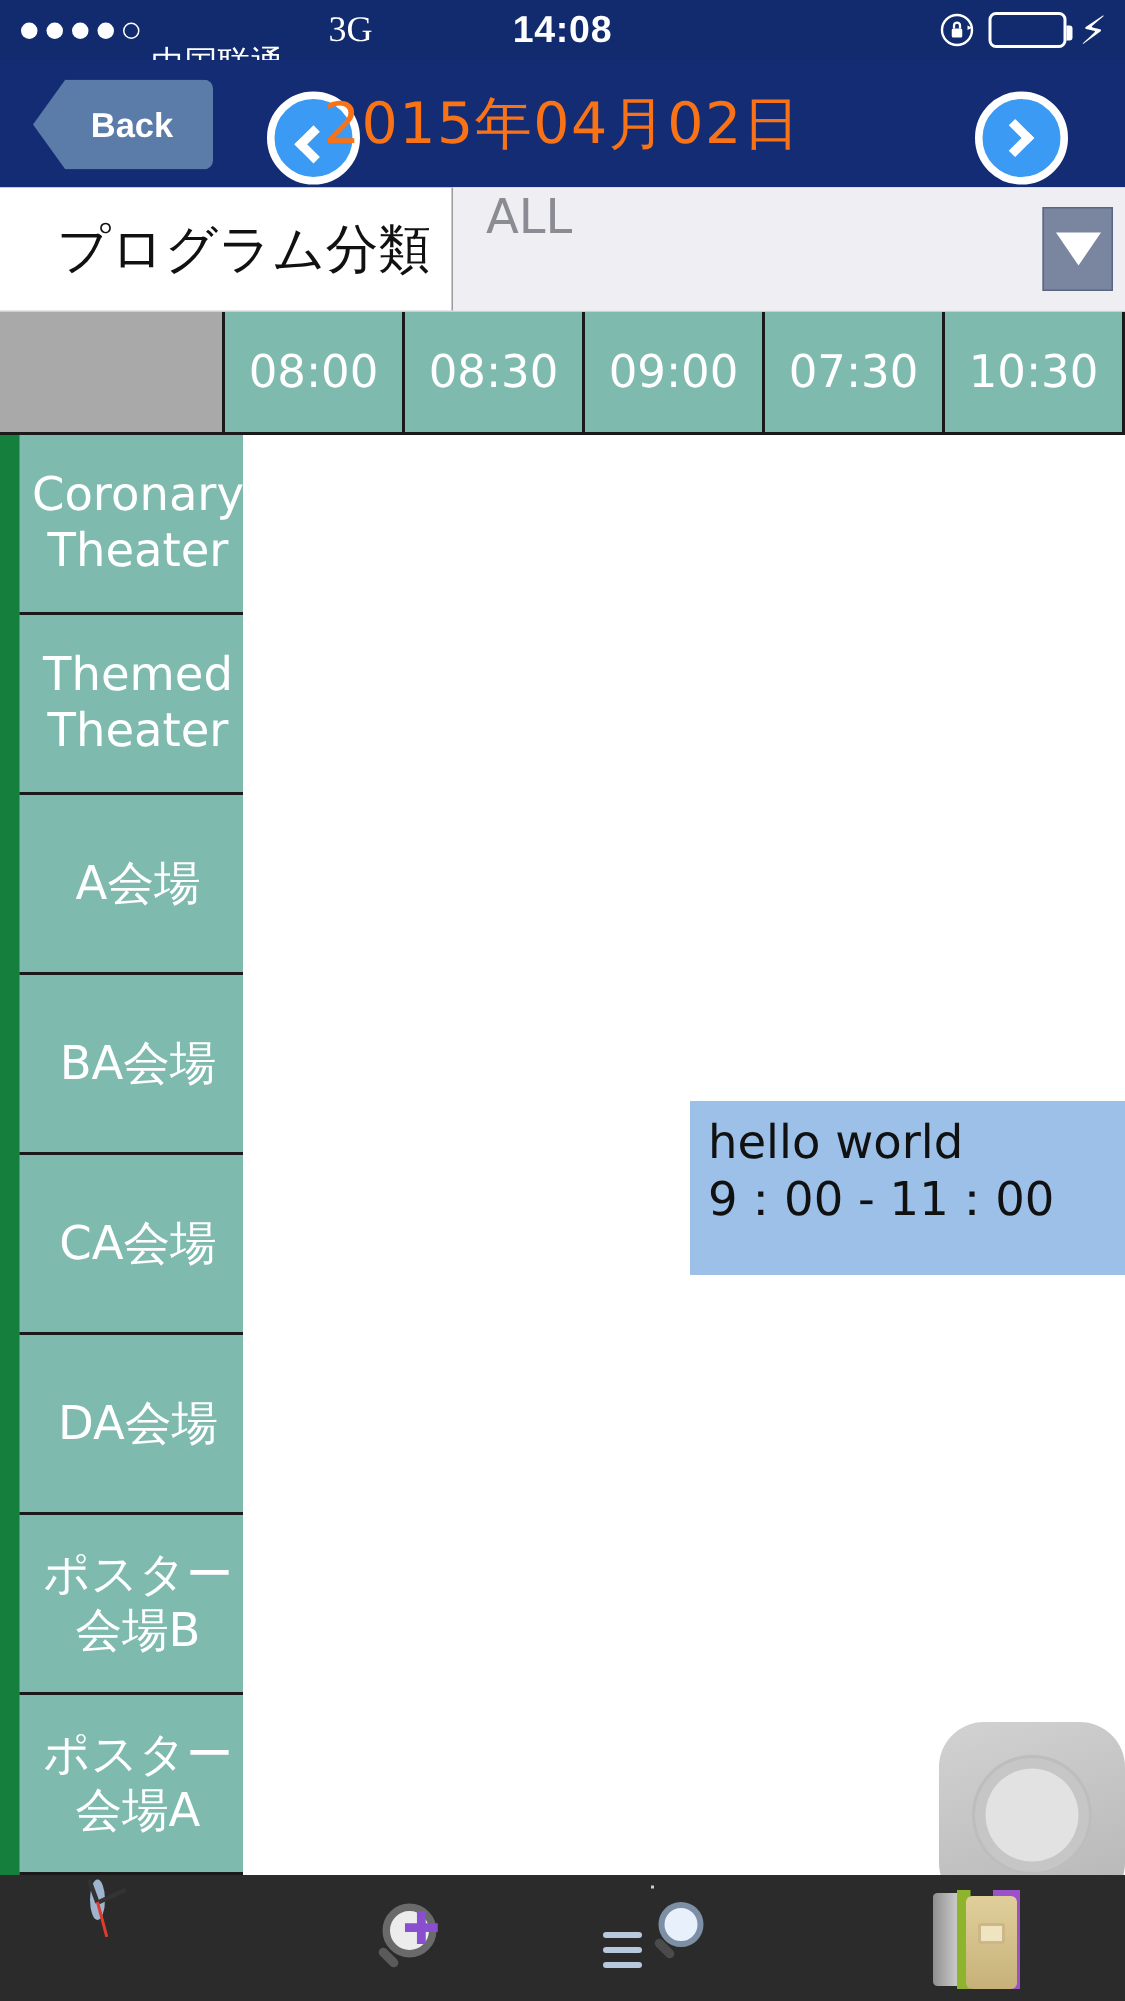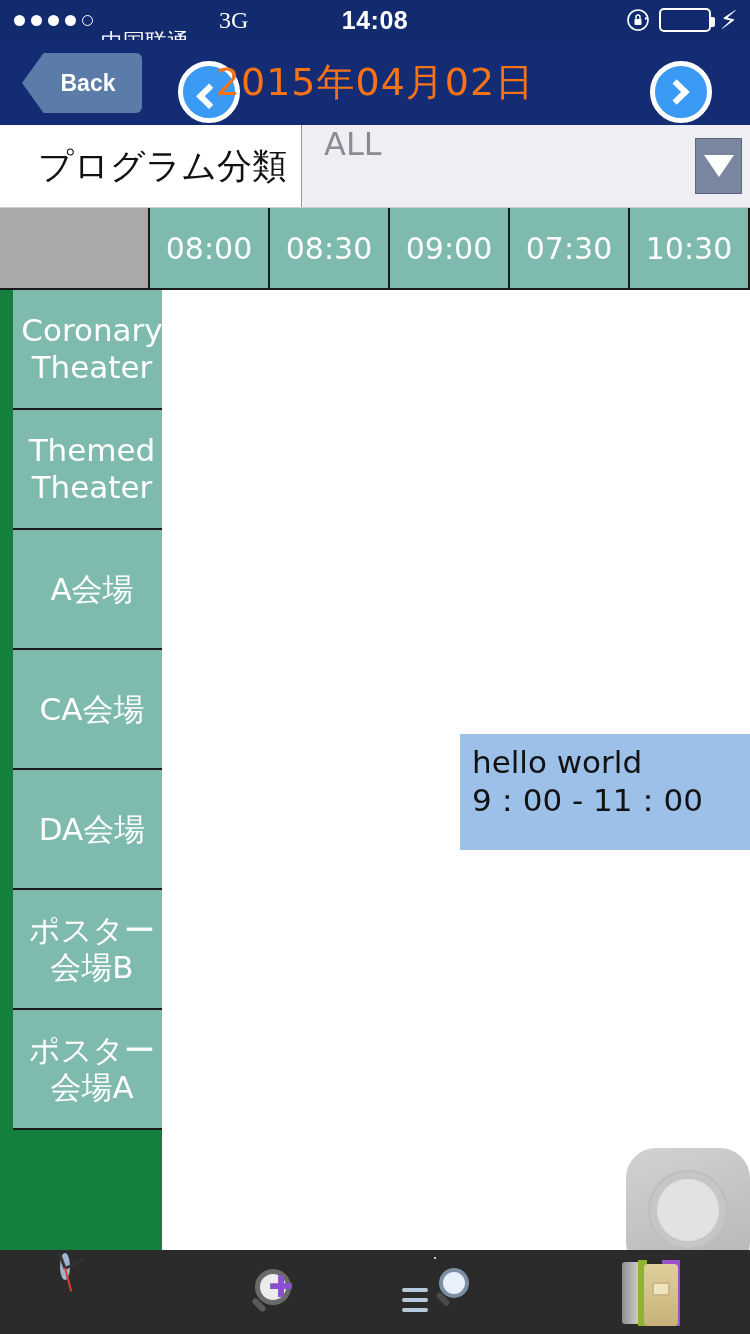--- a/index.html
+++ b/index.html
@@ -296,20 +296,21 @@
           <div class="tcell">07:30</div>
           <div class="tcell">10:30</div>
         </div>
     </div>
     <div class="timehead-line"></div>
 
     <div class="rooms" id="roomcol">
         <div class="roomcell">Coronary Theater</div>
         <div class="roomcell">Themed Theater</div>
         <div class="roomcell">A会場</div>
+        <div class="roomcell">BA会場</div>
         <div class="roomcell">CA会場</div>
         <div class="roomcell">DA会場</div>
         <div class="roomcell">ポスター会場B</div>
         <div class="roomcell">ポスター会場A</div>
       </div>
 
     <div class="canvas" id="canvas">
         <div class="event" style="left: 298px; top: 444px; width: 480px; height: 116px; background: rgb(156, 192, 231);">
           <div>hello world</div>
           <div>9：00 - 11：00</div>

